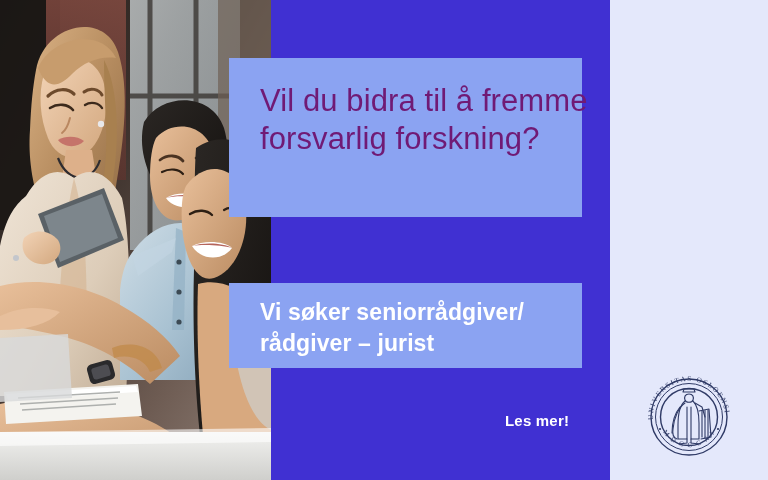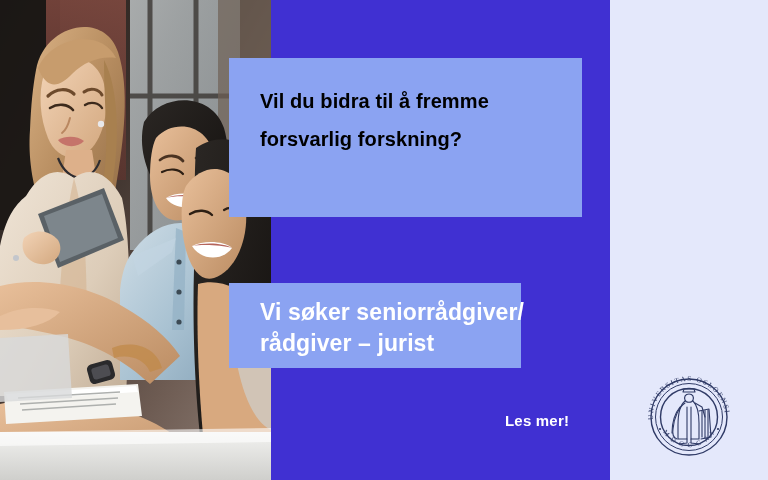--- a/index.html
+++ b/index.html
@@ -58,31 +58,31 @@
     box-sizing: border-box;
   }
   .callout-headline {
     left: 229px;
     top: 58px;
     width: 353px;
     height: 159px;
     padding: 24px 28px 0 31px;
   }
   .callout-headline .line {
-    color: #000000;
-    font-size: 20px;
+    color: #701a75;
+    font-size: 31px;
     line-height: 38px;
-    font-weight: 700;
+    font-weight: 400;
     letter-spacing: 0.1px;
     white-space: nowrap;
   }
   .callout-subhead {
     left: 229px;
     top: 283px;
-    width: 292px;
+    width: 353px;
     height: 85px;
     padding: 14px 20px 0 31px;
   }
   .callout-subhead .line {
     color: #ffffff;
     font-size: 23px;
     line-height: 31px;
     font-weight: bold;
     letter-spacing: 0.1px;
     white-space: nowrap;

